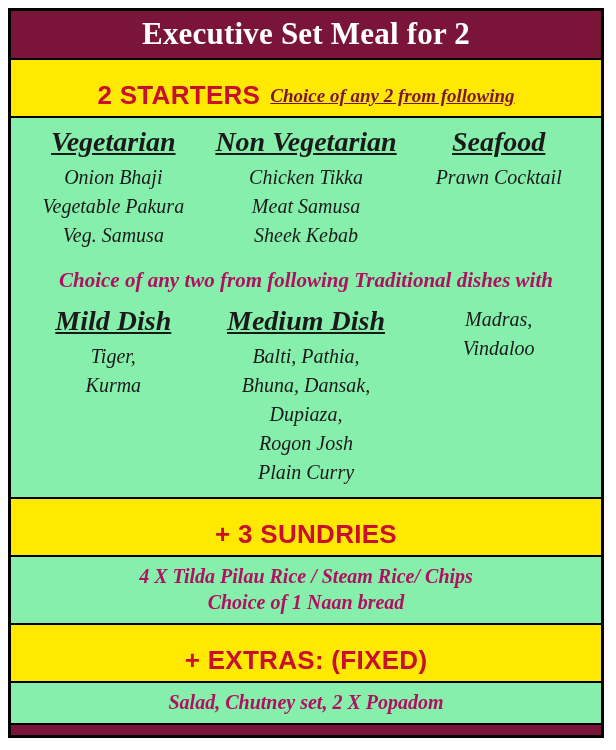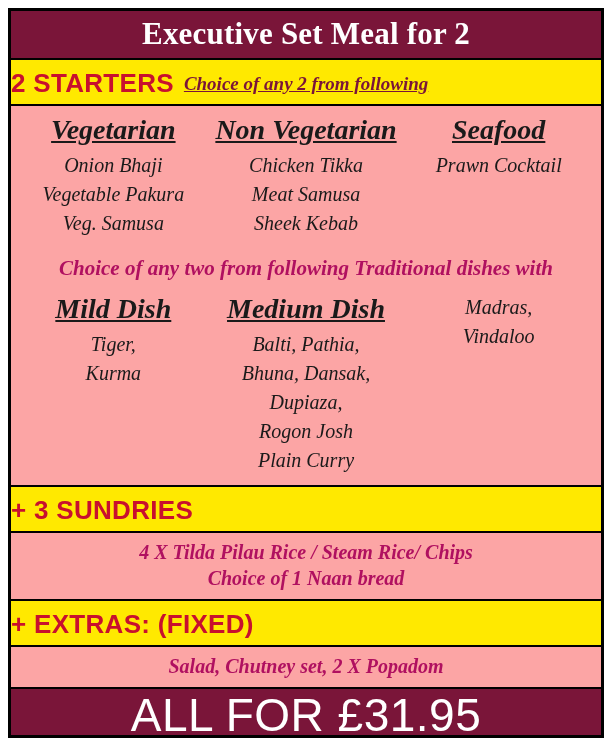--- a/index.html
+++ b/index.html
@@ -13,21 +13,21 @@
     font-family: "Liberation Serif", serif;
     overflow: hidden;
   }
   .menu-card {
     position: absolute;
     left: 8px;
     top: 8px;
     width: 596px;
     height: 730px;
     box-sizing: border-box;
-    background: #fca5a5;
+    background: #86efac;
     border: 3px solid #000000;
     overflow: hidden;
   }
   
   .title-band {
     background: #7a1539;
     color: #ffffff;
     text-align: center;
     font-family: "Liberation Serif", serif;
     font-weight: bold;
@@ -35,21 +35,22 @@
     line-height: 1.0;
     padding: 7px 0 9px 0;
     border-bottom: 2px solid #000000;
     letter-spacing: 0.2px;
   }
   
   .yellow-band {
     background: #ffe900;
     border-top: 2px solid #000000;
     border-bottom: 2px solid #000000;
-    padding: 8px 0 5px 0;
+    text-align: center;
+    padding: 20px 0 5px 0;
   }
   .yellow-band.first { border-top: none; }
   .band-main {
     color: #c8102e;
     font-family: "Liberation Sans", sans-serif;
     font-weight: bold;
     font-size: 26px;
     letter-spacing: 0.3px;
   }
   .band-sub {

